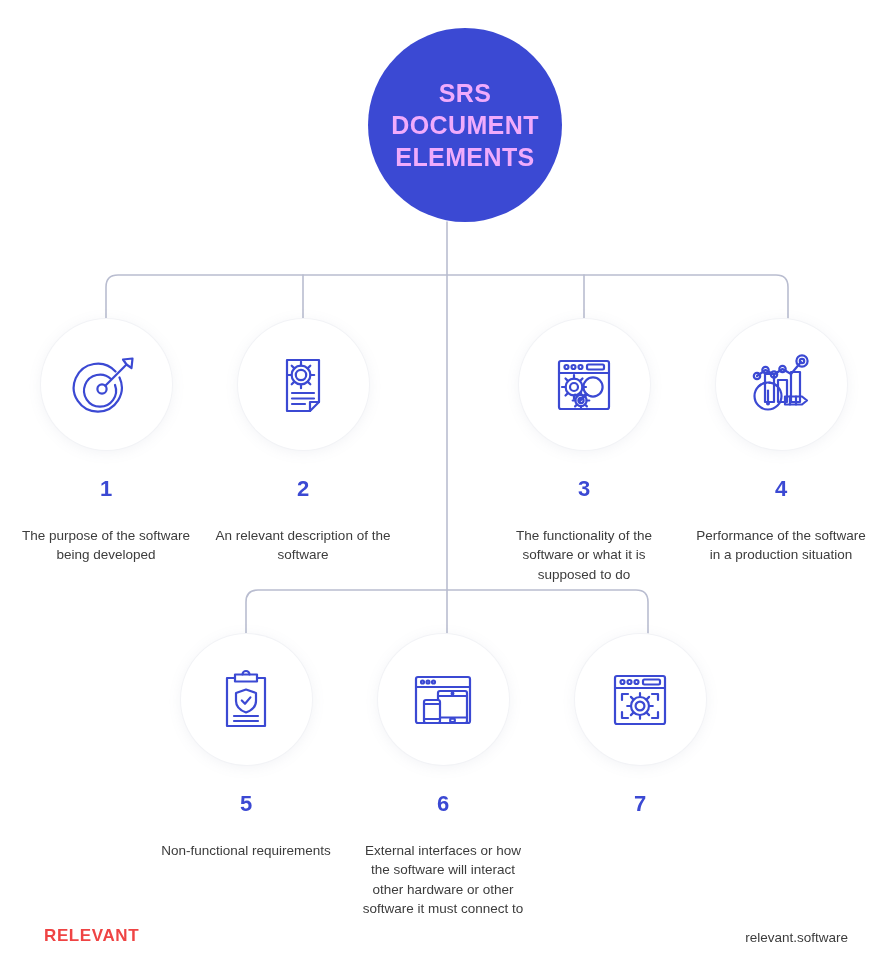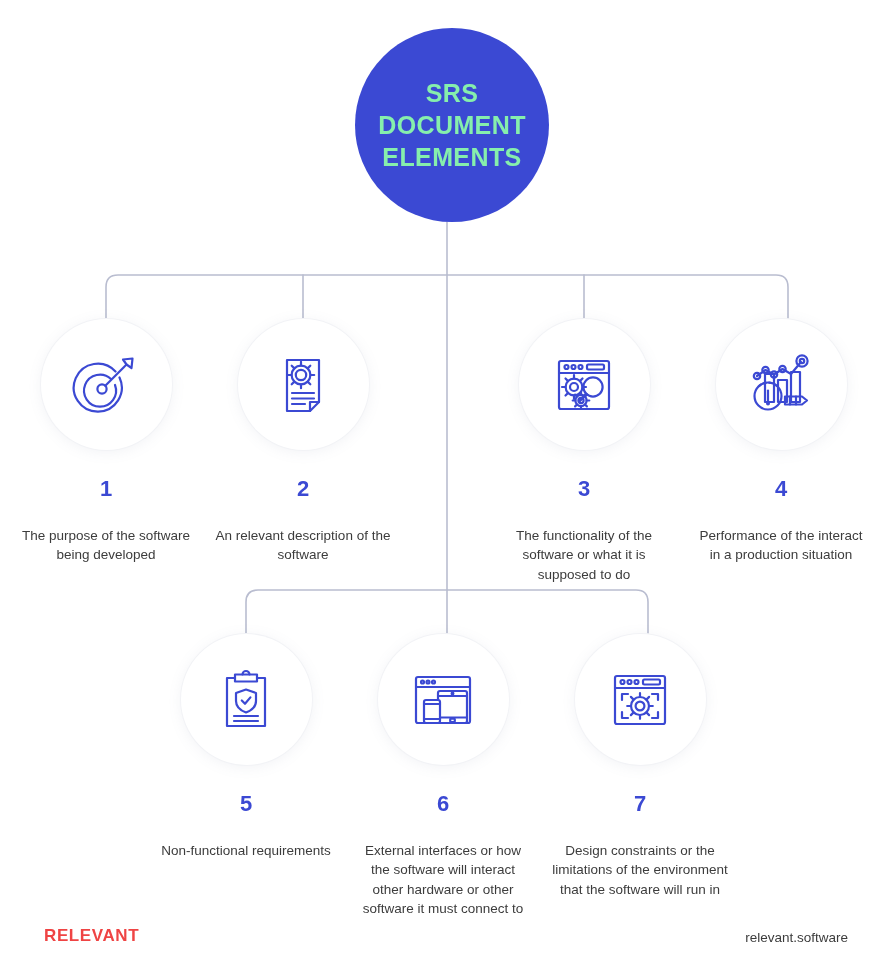--- a/index.html
+++ b/index.html
@@ -30,27 +30,27 @@
     top: 0;
     width: 890px;
     height: 980px;
     pointer-events: none;
     z-index: 1;
   }
 
   
   .hub {
     position: absolute;
-    left: 355px;
+    left: 368px;
     top: 28px;
     width: 194px;
     height: 194px;
     border-radius: 50%;
     background: #3b49d3;
-    color: #86efac;
+    color: #f0abfc;
     display: flex;
     align-items: center;
     justify-content: center;
     text-align: center;
     z-index: 3;
   }
   .hub-text {
     font-size: 25px;
     font-weight: bold;
     line-height: 1.28;
@@ -254,21 +254,21 @@
           <path d="M14.8,38.2 A13.5,13.5 0 0 1 33.2,38.2" stroke-dasharray="2.4 3.2"></path>
           <path d="M24,55.5 L24,42.5"></path>
           <circle cx="24" cy="55.5" r="0.9" fill="#3b49d3"></circle>
 
           <path d="M41,56.5 L58,56.5 L63,52.5 L58,48.5 L41,48.5 Z"></path>
           <path d="M46,48.5 L46,56.5 M52,48.5 L52,56.5"></path>
         </g>
       </svg>
     </div>
     <div class="node-number">4</div>
-    <div class="node-desc">Performance of the interact in a production situation</div>
+    <div class="node-desc">Performance of the software in a production situation</div>
   </div>
 
   <div class="node" id="node-5">
     <div class="icon-circle">
       <svg width="72" height="72" viewBox="0 0 72 72">
         <g fill="none" stroke="#3b49d3" stroke-width="2.2" stroke-linecap="round" stroke-linejoin="round">
           <path d="M25,14 L17,14 L17,62 L55,62 L55,14 L47,14"></path>
           <path d="M25,10.5 L47,10.5 L47,17.5 L25,17.5 Z"></path>
           <path d="M32.5,10.5 A3.5,3.5 0 0 1 39.5,10.5"></path>
 
@@ -327,21 +327,20 @@
           <g transform="translate(36,42)">
             <circle cx="0" cy="0" r="4.4"></circle>
             <circle cx="0" cy="0" r="9"></circle>
             <path d="M0,-12.8 L0,-9 M0,9 L0,12.8 M-12.8,0 L-9,0 M9,0 L12.8,0
                      M-9.1,-9.1 L-6.4,-6.4 M6.4,6.4 L9.1,9.1 M9.1,-9.1 L6.4,-6.4 M-6.4,6.4 L-9.1,9.1"></path>
           </g>
         </g>
       </svg>
     </div>
     <div class="node-number">7</div>
-    <div class="node-desc">Design constraints or the limitations of the environment that the software will run in</div>
   </div>
 
   <div class="footer">
     <div class="brand">RELEVANT</div>
     <div class="site">relevant.software</div>
   </div>
 
 </div>
 
 </body></html>

